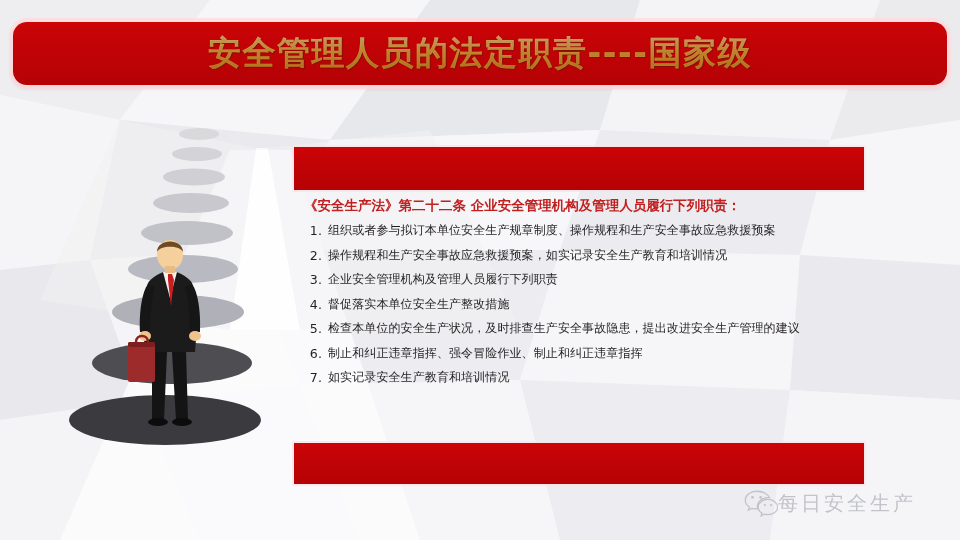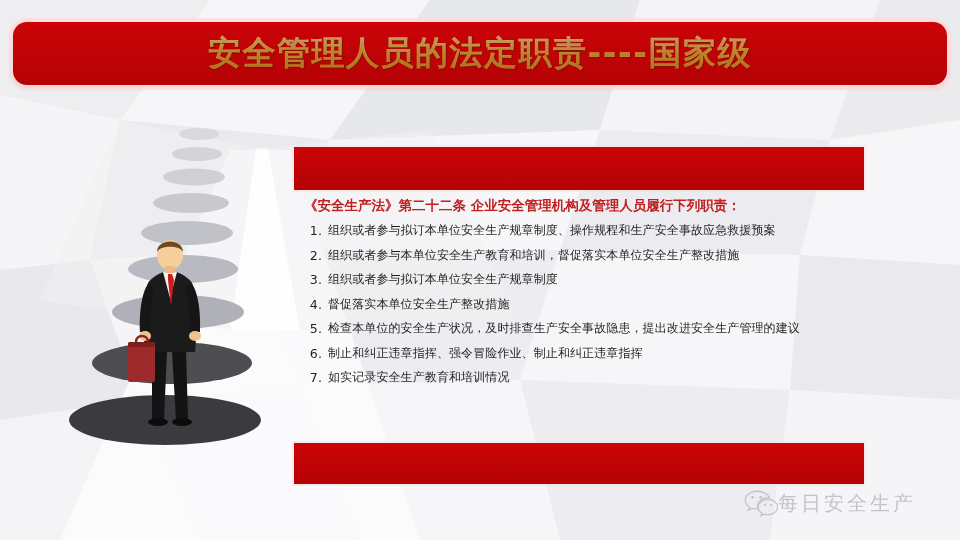--- a/index.html
+++ b/index.html
@@ -243,22 +243,22 @@
 
   <div class="content-panel">
 
     <div class="bar bar-top"></div>
 
     <div class="body-area">
       <div class="law-heading">《安全生产法》第二十二条  企业安全管理机构及管理人员履行下列职责：</div>
 
       <ol class="duty-list">
         <li>组织或者参与拟订本单位安全生产规章制度、操作规程和生产安全事故应急救援预案</li>
-        <li>组织或者参与本单位安全生产教育和培训，督促落实本单位安全生产整改措施</li>
-        <li>组织或者参与拟订本单位安全生产规章制度</li>
+        <li>操作规程和生产安全事故应急救援预案，如实记录安全生产教育和培训情况</li>
+        <li>企业安全管理机构及管理人员履行下列职责</li>
         <li>督促落实本单位安全生产整改措施</li>
         <li>检查本单位的安全生产状况，及时排查生产安全事故隐患，提出改进安全生产管理的建议</li>
         <li>制止和纠正违章指挥、强令冒险作业、制止和纠正违章指挥</li>
         <li>如实记录安全生产教育和培训情况</li>
       </ol>
     </div>
 
     <div class="bar bar-bottom"></div>
   </div>
 

